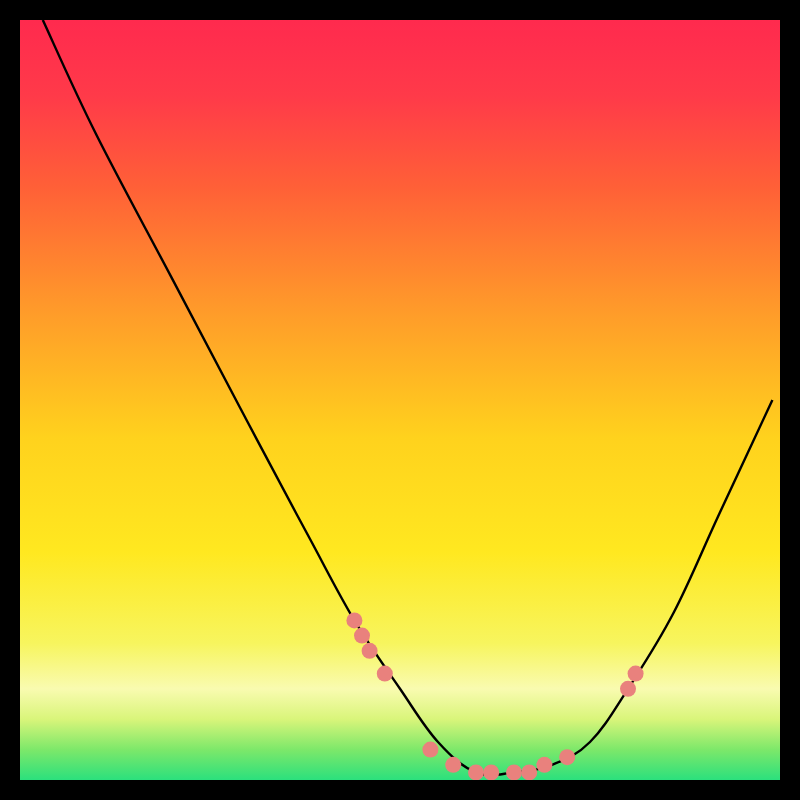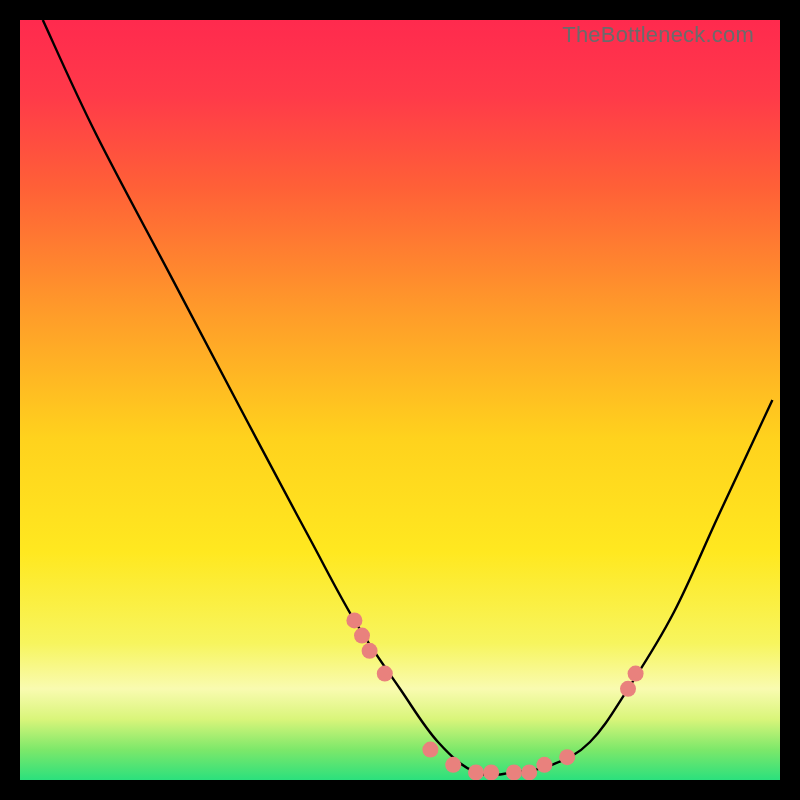--- a/index.html
+++ b/index.html
@@ -92,15 +92,14 @@
           <circle cx="494.0" cy="752.4" r="8" fill="#e9817d"></circle>
           <circle cx="509.2" cy="752.4" r="8" fill="#e9817d"></circle>
           <circle cx="524.4" cy="744.8" r="8" fill="#e9817d"></circle>
           <circle cx="547.2" cy="737.2" r="8" fill="#e9817d"></circle>
           <circle cx="608.0" cy="668.8" r="8" fill="#e9817d"></circle>
           <circle cx="615.6" cy="653.6" r="8" fill="#e9817d"></circle>
         </g>
     </svg>
   </div>
 
-  <div class="watermark">TheBottleneck.com</div>
 
 </div>
 
 </body></html>

